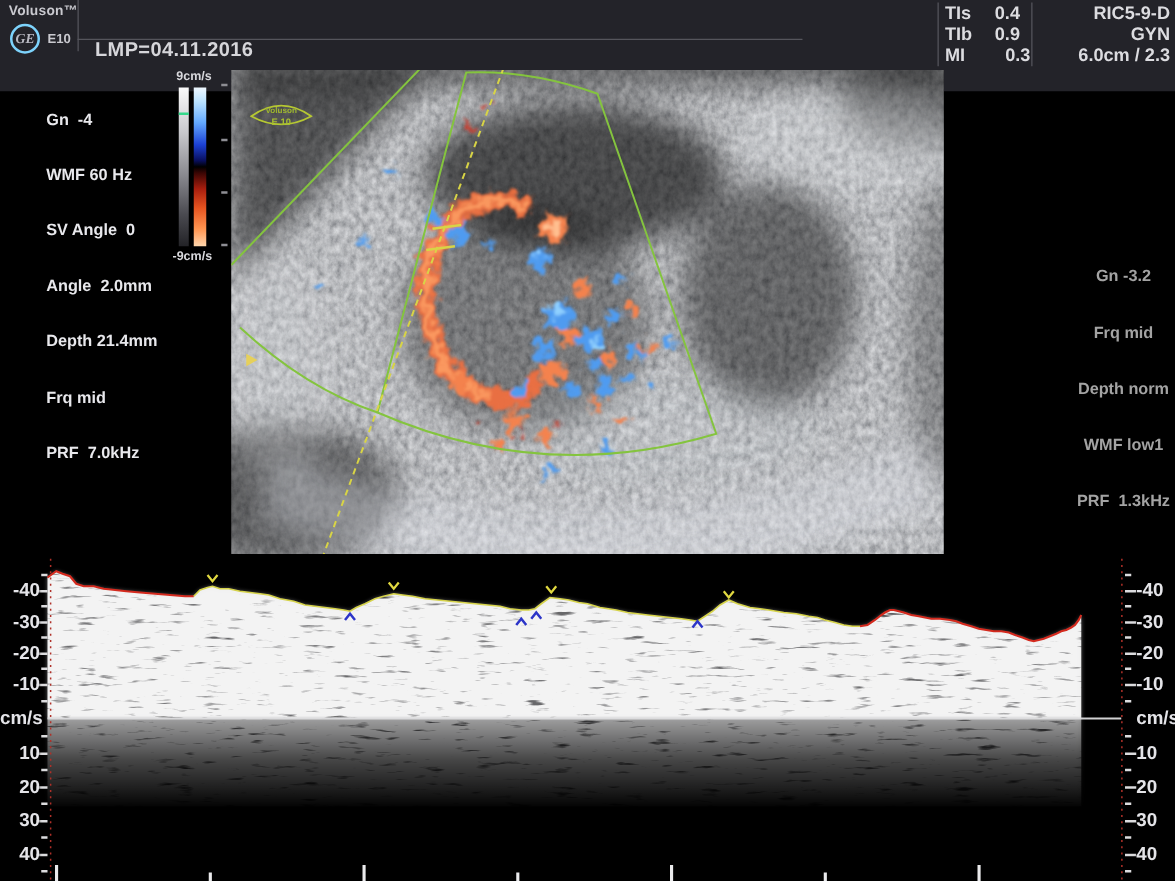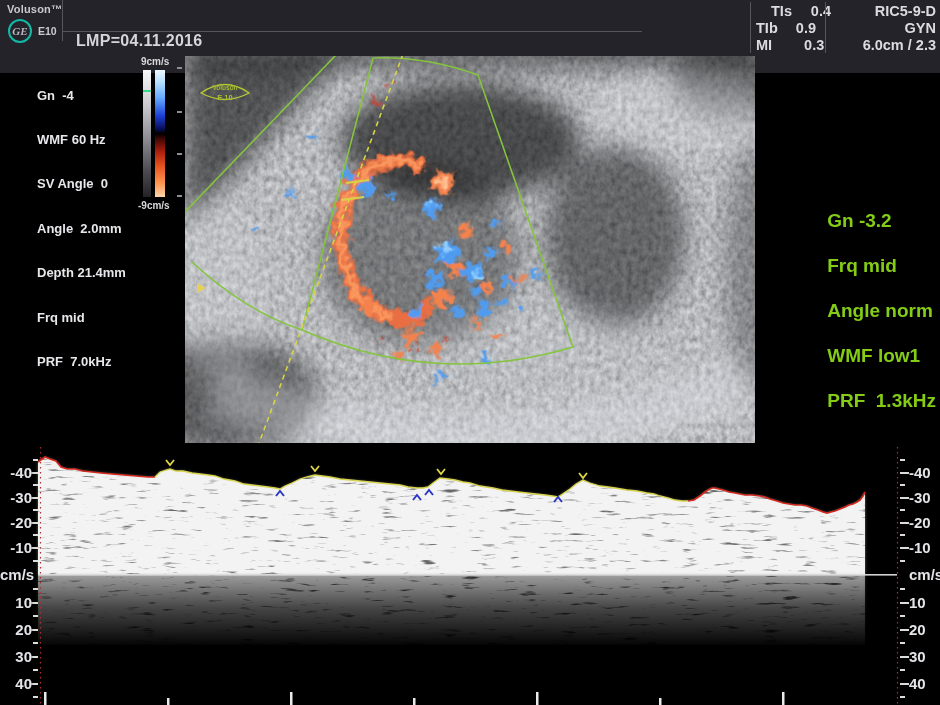--- a/index.html
+++ b/index.html
@@ -4,21 +4,21 @@
 <style>
   * { margin:0; padding:0; box-sizing:border-box; }
   html,body { width:940px; height:705px; background:#000; overflow:hidden;
               font-family:"Liberation Sans", sans-serif; }
   .abs { position:absolute; }
   #screen { position:relative; width:940px; height:705px; background:#000; }
 
   
   #topbar { left:0; top:0; width:940px; height:73px; background:#232329; }
   .brand { left:7px; top:3px; font-size:11px; color:#c9c9cf; font-weight:bold; letter-spacing:.2px; }
-  .ge-circle { left:8px; top:19px; width:24px; height:24px; border:2px solid #14b8a6; border-radius:50%;
+  .ge-circle { left:8px; top:19px; width:24px; height:24px; border:2px solid #7dd3fc; border-radius:50%;
                color:#b9b9c2; font-family:"Liberation Serif", serif; font-style:italic; font-weight:bold;
                font-size:11px; display:flex; align-items:center; justify-content:center; }
   .model { left:38px; top:25px; font-size:10.5px; color:#c9c9cf; font-weight:bold; }
   .vline { width:1px; background:#55555c; }
   .hline { height:1px; background:#55555c; }
   .lmp { left:76px; top:32px; font-size:16px; color:#d6d6da; font-weight:bold; letter-spacing:.3px; }
   .ti-row { left:756px; width:60px; height:17px; display:flex; justify-content:space-between;
             font-size:14.5px; font-weight:bold; color:#dcdce0; }
   .info-row { right:4px; text-align:right; font-size:14.5px; font-weight:bold; color:#dcdce0; }
 
@@ -34,22 +34,22 @@
                           #3c0604 54%,#a81e0e 64%,#e65420 76%,#ff9450 89%,#ffd6ac); }
   .depth-tick { left:177px; width:5px; height:2px; background:#8e8e94; }
 
   
   #meas { left:757px; top:59px; width:183px; height:110px; background:#3b3b3d; padding:1px 0; }
   .meas-row { height:27px; display:flex; justify-content:space-between; align-items:center;
               padding:0 6px 0 6px; border-bottom:1px solid rgba(0,0,0,.30); }
   .meas-row:last-child { border-bottom:none; }
   .meas-label, .meas-value { font-size:18px; font-weight:bold; color:#ee9620; letter-spacing:-0.2px; }
 
-  .dparams { right:4px; top:183px; text-align:left; font-size:19px; font-weight:bold;
-             color:#84cc16; line-height:15px; white-space:pre; }
+  .dparams { right:4px; top:183px; text-align:center; font-size:13px; font-weight:bold;
+             color:#a3a3a3; line-height:15px; white-space:pre; }
 
   
   #spectrum-wrap { left:0; top:443px; width:940px; height:218px; }
   .ax-label { width:32px; text-align:right; font-size:15px; font-weight:bold; color:#e4e4e8;
               text-shadow:0 1px 2px #000; }
   .ax-left { left:0; }
   .ax-right { left:909px; text-align:left; }
 </style>
 </head>
 <body>
@@ -58,21 +58,21 @@
 
   <div id="topbar" class="abs">
     <span class="abs brand">Voluson™</span>
     <span class="abs ge-circle">GE</span>
     <span class="abs model">E10</span>
     <div class="abs vline" style="left:62px; top:0; height:41px;"></div>
     <div class="abs hline" style="left:62px; top:31px; width:580px;"></div>
     <span class="abs lmp">LMP=04.11.2016</span>
 
     <div class="abs vline" style="left:750px; top:2px; height:51px;"></div>
-    <div class="abs ti-row" style="top:3px;margin-left:15px;">
+    <div class="abs ti-row" style="top:3px;">
       <span>TIs</span>
       <span>0.4</span>
     </div>
     <div class="abs ti-row" style="top:20px;">
       <span>TIb</span>
       <span>0.9</span>
     </div>
     <div class="abs ti-row" style="top:37px;gap:32px;">
       <span>MI</span>
       <span>0.3</span>
@@ -229,21 +229,21 @@
       <text x="0" y="9" text-anchor="middle" font-size="7.5" fill="#a8c030" font-weight="bold">E 10</text>
     </g>
 
     <path d="M12,227 L21,232 L12,237 Z" fill="#e6d05a"></path>
   </svg>
 
 
   <div class="abs dparams">
     <div>Gn -3.2</div>
     <div>Frq mid</div>
-    <div>Angle norm</div>
+    <div>Depth norm</div>
     <div>WMF low1</div>
     <div>PRF  1.3kHz</div>
   </div>
 
   <div id="spectrum-wrap" class="abs">
     <svg width="940" height="262" viewBox="0 0 940 262">
       <defs>
         <filter id="specN" x="0" y="0" width="100%" height="100%">
           <feTurbulence type="fractalNoise" baseFrequency="0.05 0.30" numOctaves="3" seed="11"></feTurbulence>
           <feColorMatrix type="matrix" values="0 0 0 0 1  0 0 0 0 1  0 0 0 0 1  2.2 2.2 2.2 0 -1.8"></feColorMatrix>

